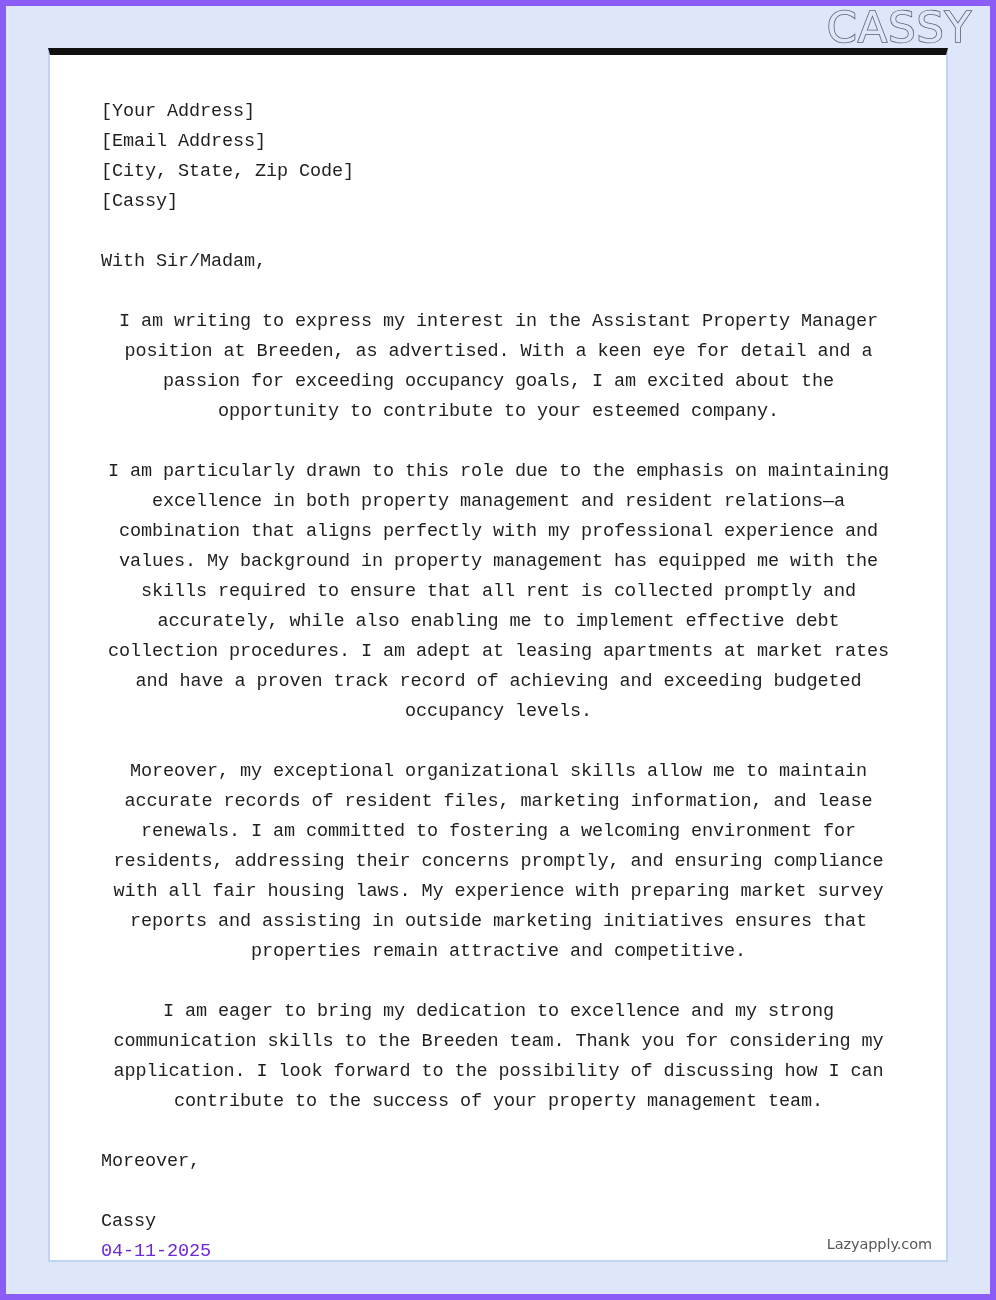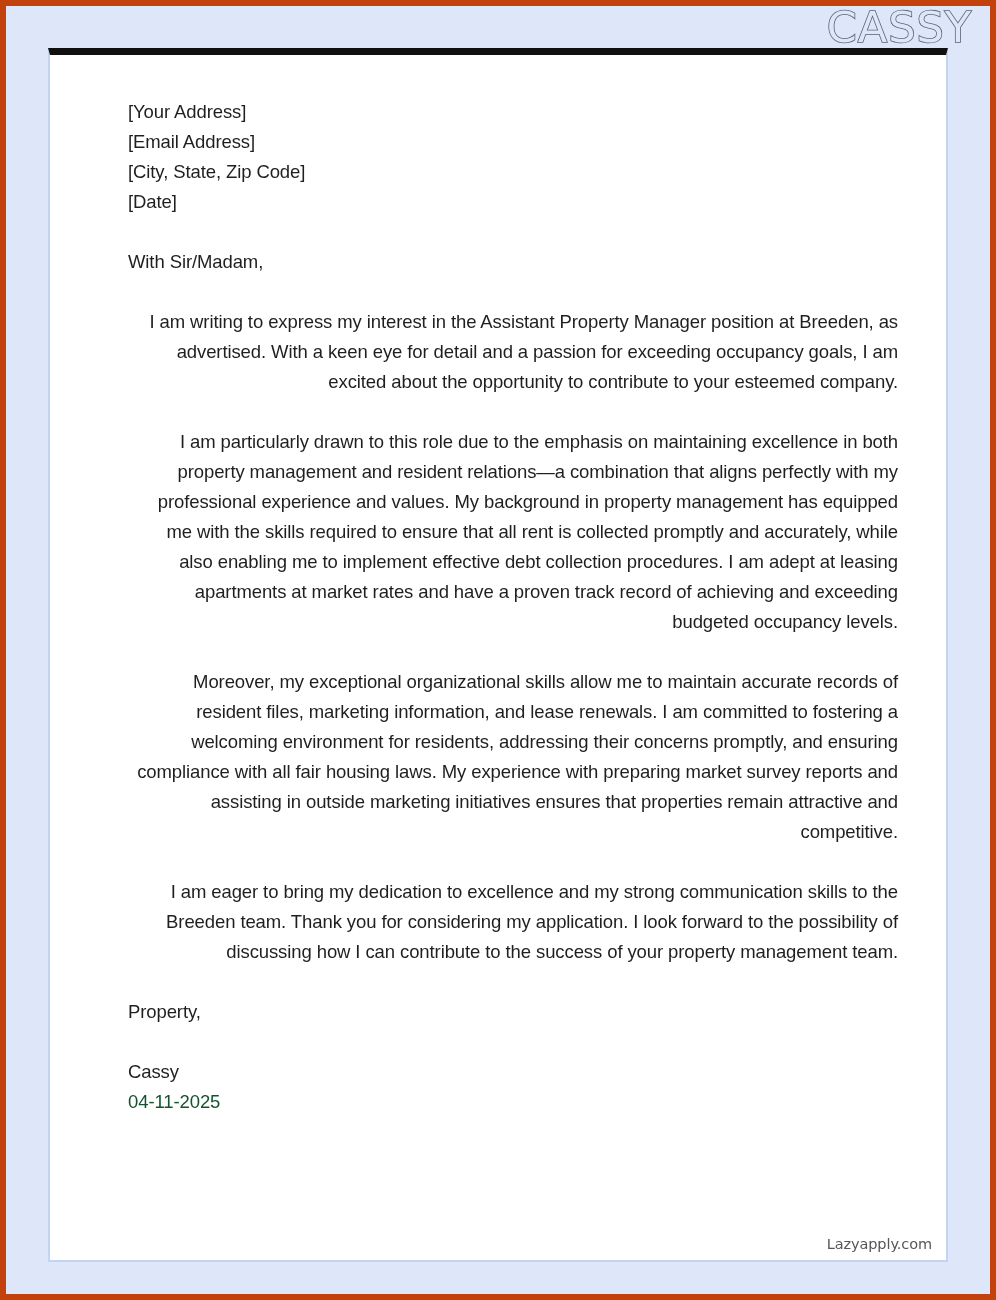--- a/index.html
+++ b/index.html
@@ -14,21 +14,21 @@
     font-family: "DejaVu Sans", sans-serif;
     overflow: hidden;
   }
 
   
   .page {
     position: relative;
     box-sizing: border-box;
     width: 996px;
     height: 1300px;
-    border: 6px solid #c2410c;
+    border: 6px solid #8b5cf6;
     background: #dee6fa;
     overflow: hidden;
   }
 
   
   .header-band {
     position: absolute;
     left: 0;
     top: 0;
     width: 984px;
@@ -72,49 +72,48 @@
 
   .card-inner {
     box-sizing: border-box;
     padding: 42px 48px 0 51px;
     height: 100%;
     position: relative;
   }
 
   
   .letter {
-    font-family: Liberation Sans, sans-serif;
+    font-family: Liberation Mono, monospace;
     font-size: 18.5px;
     line-height: 30px;
     color: #1f1f1f;
     letter-spacing: -0.1px;
-    margin-left: 27px;
   }
   .addr-line {
     display: block;
     white-space: pre;
   }
   .block-gap {
     height: 30px;
   }
   .salutation {
     display: block;
   }
   .para {
     display: block;
-    text-align: right;
+    text-align: center;
     max-width: 795px;
   }
   .sign-off,
   .sign-name {
     display: block;
   }
   .sign-date {
     display: block;
-    color: #14532d;
+    color: #6d28d9;
   }
 
   
   .footer {
     position: absolute;
     right: 14px;
     bottom: 8px;
     font-family: "DejaVu Sans", sans-serif;
     font-size: 14.5px;
     color: #575757;
@@ -132,21 +131,21 @@
 
   <div class="card">
     <div class="card-inner">
 
       <div class="letter">
 
         <div>
           <span class="addr-line">[Your Address]</span>
           <span class="addr-line">[Email Address]</span>
           <span class="addr-line">[City, State, Zip Code]</span>
-          <span class="addr-line">[Date]</span>
+          <span class="addr-line">[Cassy]</span>
         </div>
 
         <div class="block-gap"></div>
 
         <span class="salutation">With Sir/Madam,</span>
 
         <div class="block-gap"></div>
 
         <span class="para">I am writing to express my interest in the Assistant Property Manager position at Breeden, as advertised. With a keen eye for detail and a passion for exceeding occupancy goals, I am excited about the opportunity to contribute to your esteemed company.</span>
 
@@ -157,21 +156,21 @@
         <div class="block-gap"></div>
 
         <span class="para">Moreover, my exceptional organizational skills allow me to maintain accurate records of resident files, marketing information, and lease renewals. I am committed to fostering a welcoming environment for residents, addressing their concerns promptly, and ensuring compliance with all fair housing laws. My experience with preparing market survey reports and assisting in outside marketing initiatives ensures that properties remain attractive and competitive.</span>
 
         <div class="block-gap"></div>
 
         <span class="para">I am eager to bring my dedication to excellence and my strong communication skills to the Breeden team. Thank you for considering my application. I look forward to the possibility of discussing how I can contribute to the success of your property management team.</span>
 
         <div class="block-gap"></div>
 
-        <span class="sign-off">Property,</span>
+        <span class="sign-off">Moreover,</span>
 
         <div class="block-gap"></div>
 
         <span class="sign-name">Cassy</span>
 
         <span class="sign-date">04-11-2025</span>
 
       </div>
 
       <div class="footer">Lazyapply.com</div>

